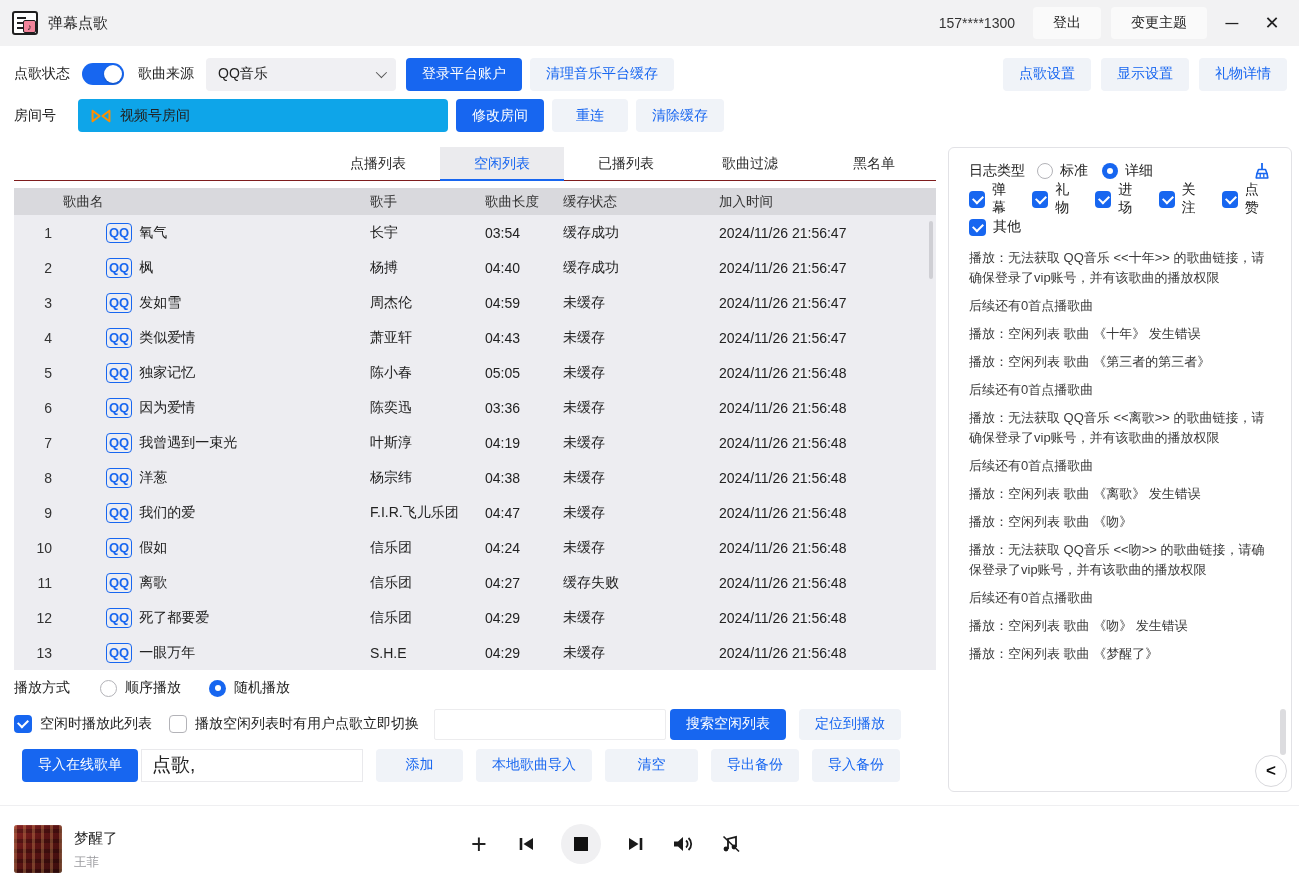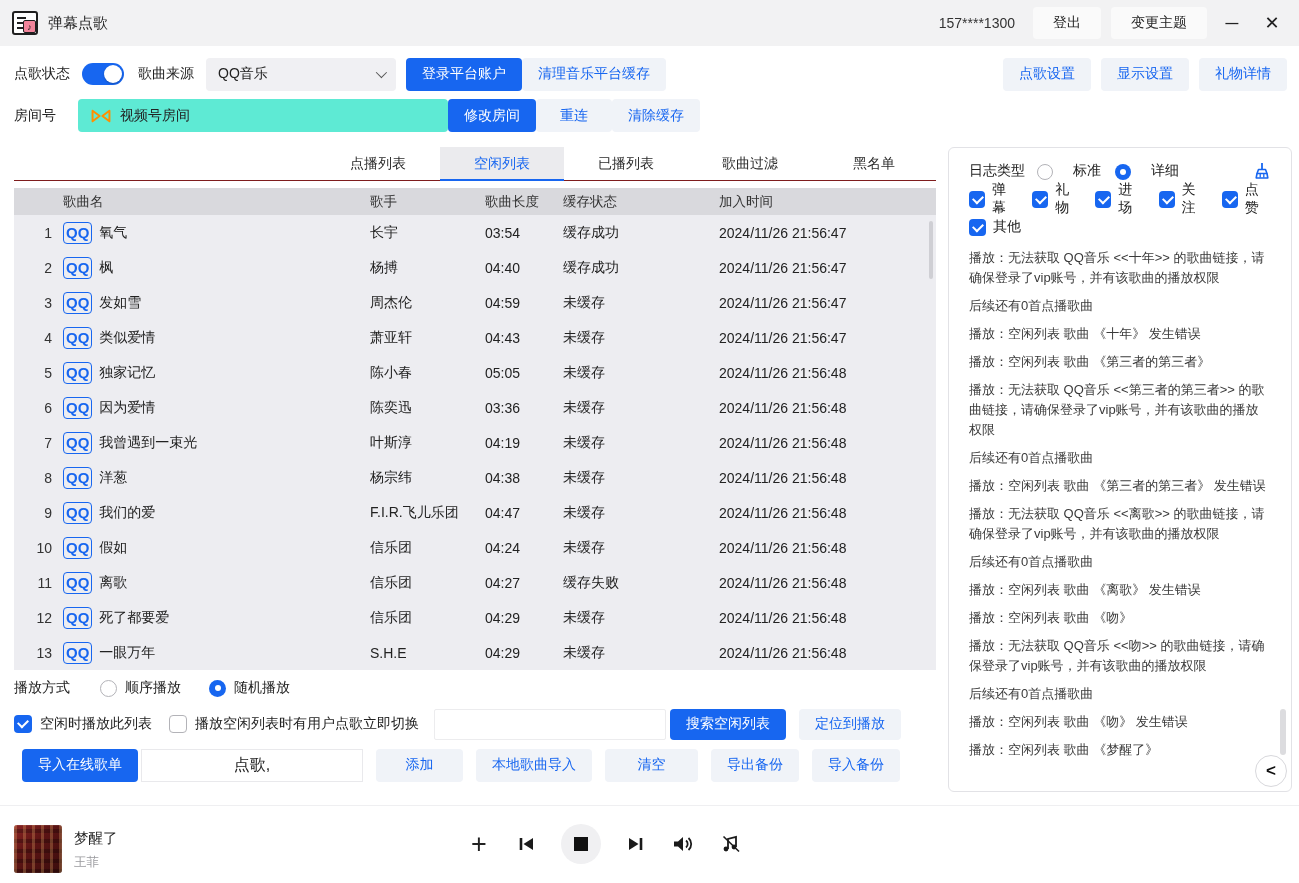--- a/index.html
+++ b/index.html
@@ -24,60 +24,60 @@
   .row2 { position:absolute; top:99px; left:14px; right:12px; height:33px; display:flex; align-items:center; }
   .lab { font-size:14px; color:#222; }
   .toggle { position:relative; width:42px; height:22px; border-radius:11px; background:var(--primary); margin:0 14px 0 12px; cursor:pointer; }
   .toggle .knob { position:absolute; top:2px; right:2px; width:18px; height:18px; background:#fff; border-radius:50%; box-shadow:0 1px 2px rgba(0,0,0,.25); }
   .select { background:#f0f0f3; border-radius:4px; height:33px; display:flex; align-items:center; padding:16px 12px; font-size:14px; color:#222; cursor:pointer; }
   .src-select { width:190px; margin-left:12px; }
   .select .chev { margin-left:auto; }
   .chev { width:8px; height:8px; border-right:1.6px solid #555; border-bottom:1.6px solid #555; transform:rotate(45deg) translateY(-2px); display:inline-block; }
   .btn-blue { background:var(--primary); color:#fff; border-radius:4px; height:33px; padding:0 16px; display:flex; align-items:center; font-size:14px; cursor:pointer; }
   .btn-light { background:#f0f3f8; color:var(--primary); border-radius:4px; height:33px; padding:0 16px; display:flex; align-items:center; font-size:14px; cursor:pointer; }
-  .gap8{ margin-left:0; } .gap10{ margin-left:10px; }
+  .gap8{ margin-left:8px; } .gap10{ margin-left:10px; }
   .push-right { margin-left:auto; display:flex; gap:10px; }
-  .room-input { background:#5eead4; border-radius:4px; height:33px; width:370px; margin-left:22px; display:flex; align-items:center; padding:0 12px; font-size:14px; color:#222; }
+  .room-input { background:#0ea5e9; border-radius:4px; height:33px; width:370px; margin-left:22px; display:flex; align-items:center; padding:0 12px; font-size:14px; color:#222; }
   .wc-icon { width:22px; height:16px; margin-right:8px; }
 
   
   .left-panel { position:absolute; left:14px; top:147px; width:922px; }
   .tabs { display:flex; height:34px; border-bottom:1px solid #7f1d1d;justify-content:flex-end; }
   .tab { width:124px; display:flex; align-items:center; justify-content:center; font-size:14px; color:#2b2b2b; cursor:pointer; position:relative; }
   .tab.active { background:#ebebee; color:var(--primary); }
   .tab.active::after { content:""; position:absolute; left:0; right:0; bottom:-1px; height:2px; background:var(--primary); }
   .thead { margin-top:7px; height:27px; background:#d9d9dd; display:grid; grid-template-columns:46px 310px 115px 78px 156px 1fr; align-items:center; font-size:13.5px; color:#333; }
   .thead .h-name { padding-left:3px; }
   .tbody { position:relative; background:#ededf1; }
   .trow { height:35px; display:grid; grid-template-columns:46px 310px 115px 78px 156px 1fr; align-items:center; font-size:14px; color:#222; cursor:default; }
   .c-no { text-align:right; padding-right:8px; color:#333; }
   .c-name { display:flex; align-items:center; gap:7px; padding-left:3px; }
-  .qq { border:1.5px solid var(--primary); color:var(--primary); border-radius:4px; font-size:15px; font-weight:bold; line-height:1; padding:2.5px 2px; }
+  .qq { border:1.5px solid var(--primary); color:var(--primary); border-radius:4px; font-size:13px; font-weight:bold; line-height:1; padding:2.5px 2px;margin-left:43px; }
   .tbl-scroll { position:absolute; right:3px; top:6px; width:4px; height:58px; background:#cfcfd4; border-radius:2px; }
 
   
   .pb-row { position:absolute; left:14px; top:679px; display:flex; align-items:center; font-size:14px; color:#222; }
   .radio { width:17px; height:17px; border-radius:50%; background:#fff; border:1.5px solid #b3b3b8; display:inline-block; }
   .radio.on { border:none; background:var(--primary); position:relative; }
   .radio.on::after { content:""; position:absolute; left:50%; top:50%; width:6px; height:6px; margin:-3px 0 0 -3px; background:#fff; border-radius:50%; }
   .opt-row { position:absolute; left:14px; top:708px; height:32px; display:flex; align-items:center; font-size:14px; color:#222; }
   .cb { width:18px; height:18px; border-radius:4px; display:inline-block; position:relative; }
   .cb.on { background:var(--primary); }
   .cb.on::after { content:""; position:absolute; left:4px; top:4px; width:8px; height:5px; border-left:2px solid #fff; border-bottom:2px solid #fff; transform:rotate(-45deg); }
   .cb.off { background:#fff; border:1.5px solid #b3b3b8; }
   .search-input { width:232px; height:31px; background:#fff; border:1px solid #ececee; border-radius:2px; }
   .imp-row { position:absolute; left:14px; top:748px; height:34px; display:flex; align-items:center; }
-  .text-input { height:33px; background:#fff; border:1px solid #e9e9ec; display:flex; align-items:center; padding:0 10px; font-size:16px; color:#222;text-align:center; }
+  .text-input { height:33px; background:#fff; border:1px solid #e9e9ec; display:flex; align-items:center; padding:0 10px; font-size:19px; color:#222; }
 
   
   .log-panel { position:absolute; left:948px; top:147px; width:344px; height:645px; background:#fff; border:1px solid #e2e2e6; border-radius:6px; padding:10px 20px; }
   .log-head { display:flex; align-items:center; font-size:14px; color:#222; height:26px; }
   .log-filters { display:flex; align-items:center; gap:14px; font-size:14px; color:#222; height:26px; margin-top:2px; }
   .flt { display:flex; align-items:center; gap:7px; }
-  .rd-item { display:flex; align-items:flex-end; gap:20px; }
+  .rd-item { display:flex; align-items:center; gap:7px; }
   .broom { margin-left:auto; cursor:pointer; }
   .log-body { margin-top:8px; font-size:13px; color:#3a3a3a; line-height:20px; overflow:hidden; height:538px; }
   .log-body p { margin-bottom:8px; }
   .log-scroll { position:absolute; right:5px; bottom:36px; width:6px; height:46px; background:#dcdcdf; border-radius:3px; }
   .collapse-btn { position:absolute; right:4px; bottom:4px; width:32px; height:32px; border-radius:50%; background:#fff; border:1px solid #d8d8dc; display:flex; align-items:center; justify-content:center; font-size:17px; font-weight:bold; color:#111; cursor:pointer; }
 
   
   .player { position:absolute; left:0; right:0; top:805px; height:78px; background:#fff; border-top:1px solid #efeff1; }
   .album { position:absolute; left:14px; top:19px; width:48px; height:48px; border-radius:3px; background:
       linear-gradient(135deg,#8a2424 0%,#5d1414 40%,#380c0c 100%);
@@ -385,23 +385,21 @@
         <span class="flt">
           <span class="cb on" style="width: 17px; height: 17px;"></span>
           <span>其他</span>
         </span>
       </div>
     <div class="log-body">
         <p>播放：无法获取 QQ音乐 &lt;&lt;十年&gt;&gt; 的歌曲链接，请确保登录了vip账号，并有该歌曲的播放权限</p>
         <p>后续还有0首点播歌曲</p>
         <p>播放：空闲列表 歌曲 《十年》 发生错误</p>
         <p>播放：空闲列表 歌曲 《第三者的第三者》</p>
-        <p>播放：无法获取 QQ音乐 &lt;&lt;第三者的第三者&gt;&gt; 的歌曲链接，请确保登录了vip账号，并有该歌曲的播放权限</p>
         <p>后续还有0首点播歌曲</p>
-        <p>播放：空闲列表 歌曲 《第三者的第三者》 发生错误</p>
         <p>播放：无法获取 QQ音乐 &lt;&lt;离歌&gt;&gt; 的歌曲链接，请确保登录了vip账号，并有该歌曲的播放权限</p>
         <p>后续还有0首点播歌曲</p>
         <p>播放：空闲列表 歌曲 《离歌》 发生错误</p>
         <p>播放：空闲列表 歌曲 《吻》</p>
         <p>播放：无法获取 QQ音乐 &lt;&lt;吻&gt;&gt; 的歌曲链接，请确保登录了vip账号，并有该歌曲的播放权限</p>
         <p>后续还有0首点播歌曲</p>
         <p>播放：空闲列表 歌曲 《吻》 发生错误</p>
         <p>播放：空闲列表 歌曲 《梦醒了》</p>
       </div>
     <div class="log-scroll"></div>

